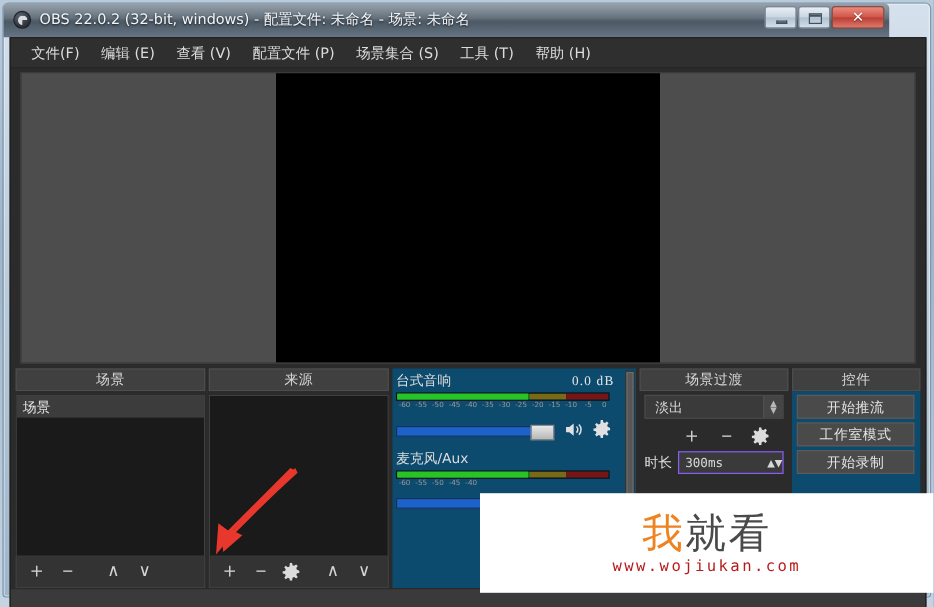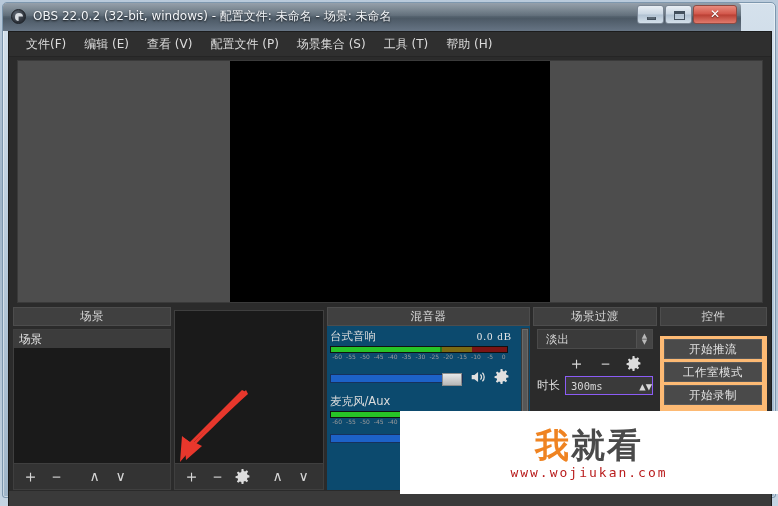--- a/index.html
+++ b/index.html
@@ -146,21 +146,21 @@
     background: #2b2b2b;
     display: flex; flex-direction: column;
     padding-top: 3px;
     min-height: 0;
   }
 
   .d-scenes { width: 158px; }
   .d-sources { width: 150px; }
   .d-mixer { width: 203px; }
   .d-trans { width: 124px; }
-  .d-ctrl { flex: 1; gap: 10px; }
+  .d-ctrl { flex: 1; }
 
   .listbox {
     flex: 1;
     background: #1a1a1a;
     border: 1px solid #3f3f3f;
     min-height: 0;
     overflow: hidden;
   }
   .list-row {
     height: 18px;
@@ -276,21 +276,21 @@
   .dur-label { font-size: 11.5px; color: #dcdcdc; white-space: nowrap; }
   .spin {
     flex: 1; height: 19px; background:#3a3a3a; border:1px solid #8b5cf6;
     display:flex; align-items:center; justify-content:space-between;
     padding-left:5px; color:#d8d8d8;
     font-size: 10.5px;
     font-family: "DejaVu Sans Mono","Liberation Mono",monospace;
   }
 
   
-  .ctrl-body { flex:1; padding: 3px 5px 0 4px; background:#fdba74;text-align:right; }
+  .ctrl-body { flex:1; padding: 3px 5px 0 4px; background:#0c4a6e;text-align:right; }
   .ctrl-btn {
     height: 20px; margin-bottom: 3px;
     background: #4a4a4a;
     border: 1px solid #5a5a5a;
     color: #e4e4e4; font-size: 11.5px;
     display: flex; align-items: center; justify-content: center;
     letter-spacing: .5px;
     cursor: default;
   }
 
@@ -310,21 +310,21 @@
 
   
   .watermark {
     position: absolute;
     left: 400px; top: 411px;
     width: 378px; height: 83px;
     background: #ffffff;
     display: flex; flex-direction: column;
     align-items: center; justify-content: center;
   }
-  .wm-logo { font-size: 34px; font-weight: bold; letter-spacing: 2px; line-height: 38px; }
+  .wm-logo { font-size: 34px; font-weight: normal; letter-spacing: 2px; line-height: 38px; }
   .wm-logo .o { color: #ef8321; }
   .wm-logo .d { color: #4a4a4a; }
   .wm-url {
     font-size: 13px; color: #b91c1c; letter-spacing: 2px; margin-top: 1px;
     font-family: "DejaVu Sans Mono","Liberation Mono",monospace;
   }
 </style>
 </head>
 <body>
 
@@ -379,39 +379,39 @@
             <div class="toolbar">
               <div class="tb-btn">＋</div>
               <div class="tb-btn">－</div>
               <div class="tb-btn small" style="margin-left:12px">∧</div>
               <div class="tb-btn small">∨</div>
             </div>
           </div>
         </div>
 
         <div class="dock d-sources">
+          <div class="dock-title">来源</div>
           <div class="dock-body">
             <div class="listbox"></div>
             <div class="toolbar">
               <div class="tb-btn">＋</div>
               <div class="tb-btn">－</div>
               <div class="tb-btn">
                 <svg width="15" height="15" viewBox="0 0 16 16" aria-hidden="true">
                   <path fill="#dcdcdc" d="M8 5.2A2.8 2.8 0 1 0 8 10.8 2.8 2.8 0 1 0 8 5.2zm0 1.6a1.2 1.2 0 1 1 0 2.4 1.2 1.2 0 0 1 0-2.4z"></path>
                   <path fill="#dcdcdc" d="M7 0h2l.3 2.1 1.5.6L12.6 1.4l1.4 1.4-1.3 1.8.6 1.5L15.4 7v2l-2.1.3-.6 1.5 1.3 1.8-1.4 1.4-1.8-1.3-1.5.6L9 16H7l-.3-2.1-1.5-.6-1.8 1.3L2 13.2l1.3-1.8-.6-1.5L.6 9.6V7.6l2.1-.3.6-1.5L2 4l1.4-1.4 1.8 1.3 1.5-.6z"></path>
                 </svg>
               </div>
               <div class="tb-btn small" style="margin-left:8px">∧</div>
               <div class="tb-btn small">∨</div>
             </div>
           </div>
         </div>
 
         <div class="dock d-mixer">
-          <div class="dock-title">混音器</div>
           <div class="mixer-body">
 
             <div class="chan">
               <div class="chan-head">
                 <span class="chan-name">台式音响</span>
                 <span class="chan-db">0.0 dB</span>
               </div>
               <div class="meter">
                   <div class="lit"></div>
                 </div>

